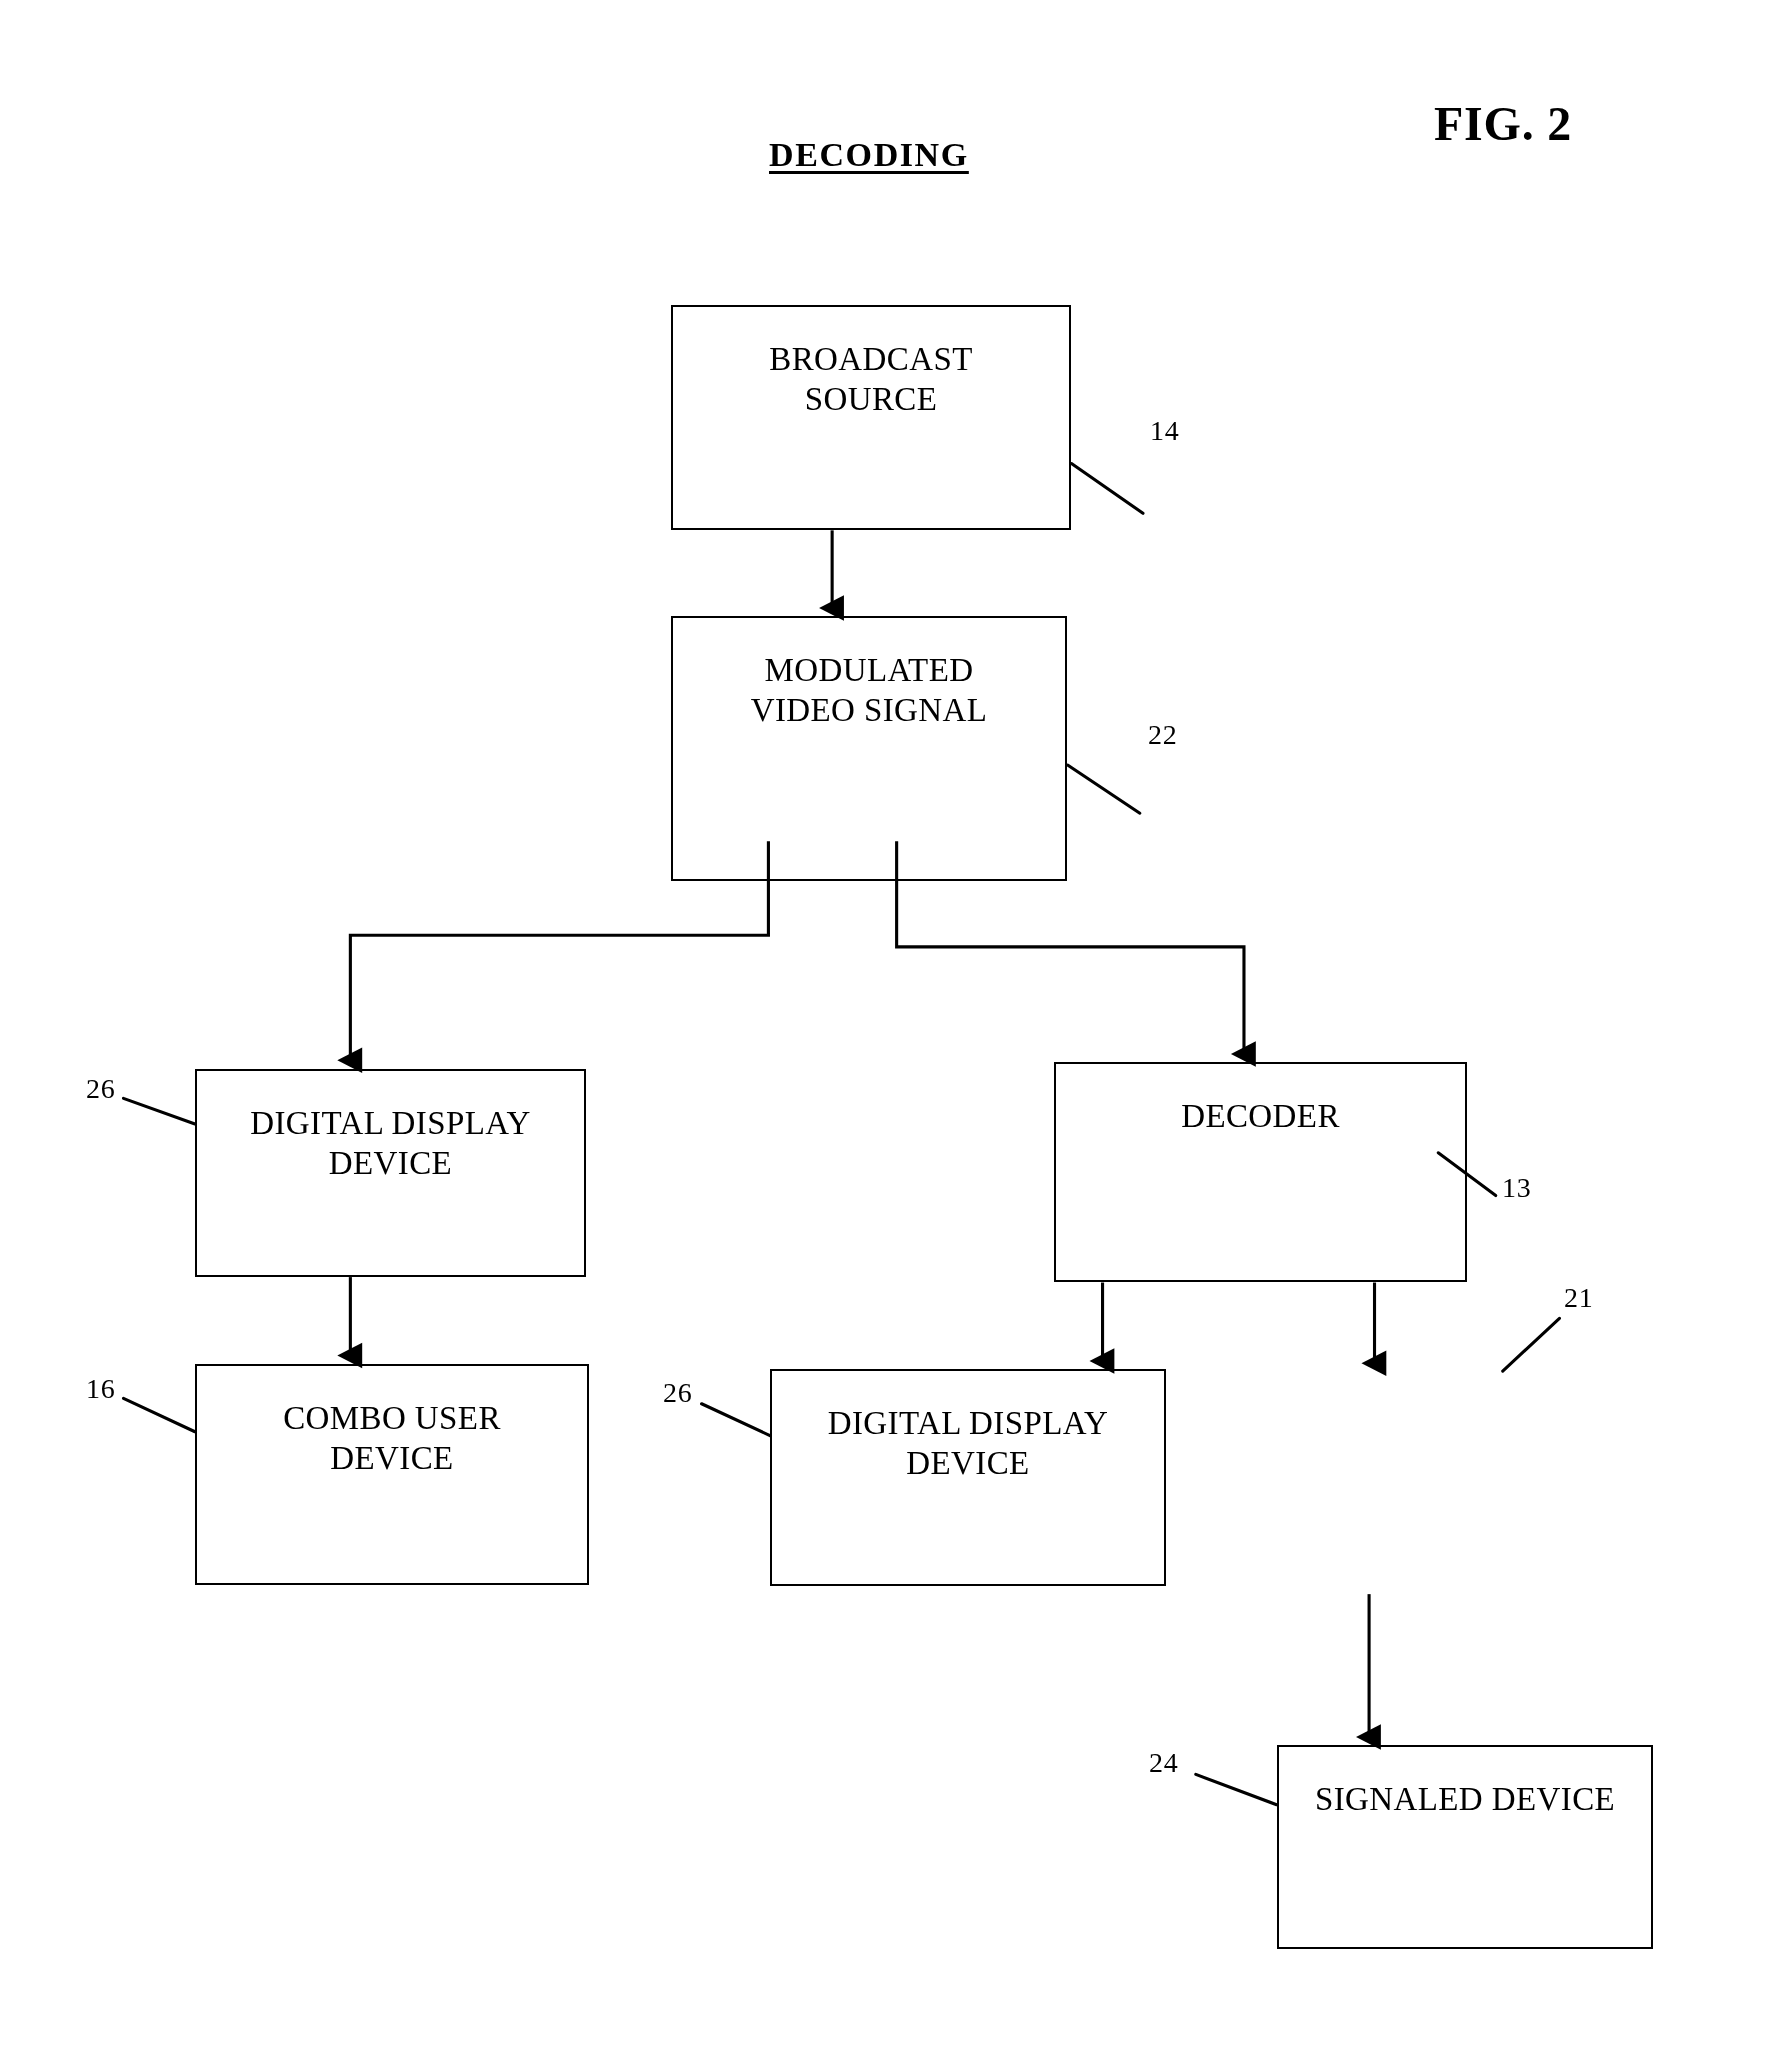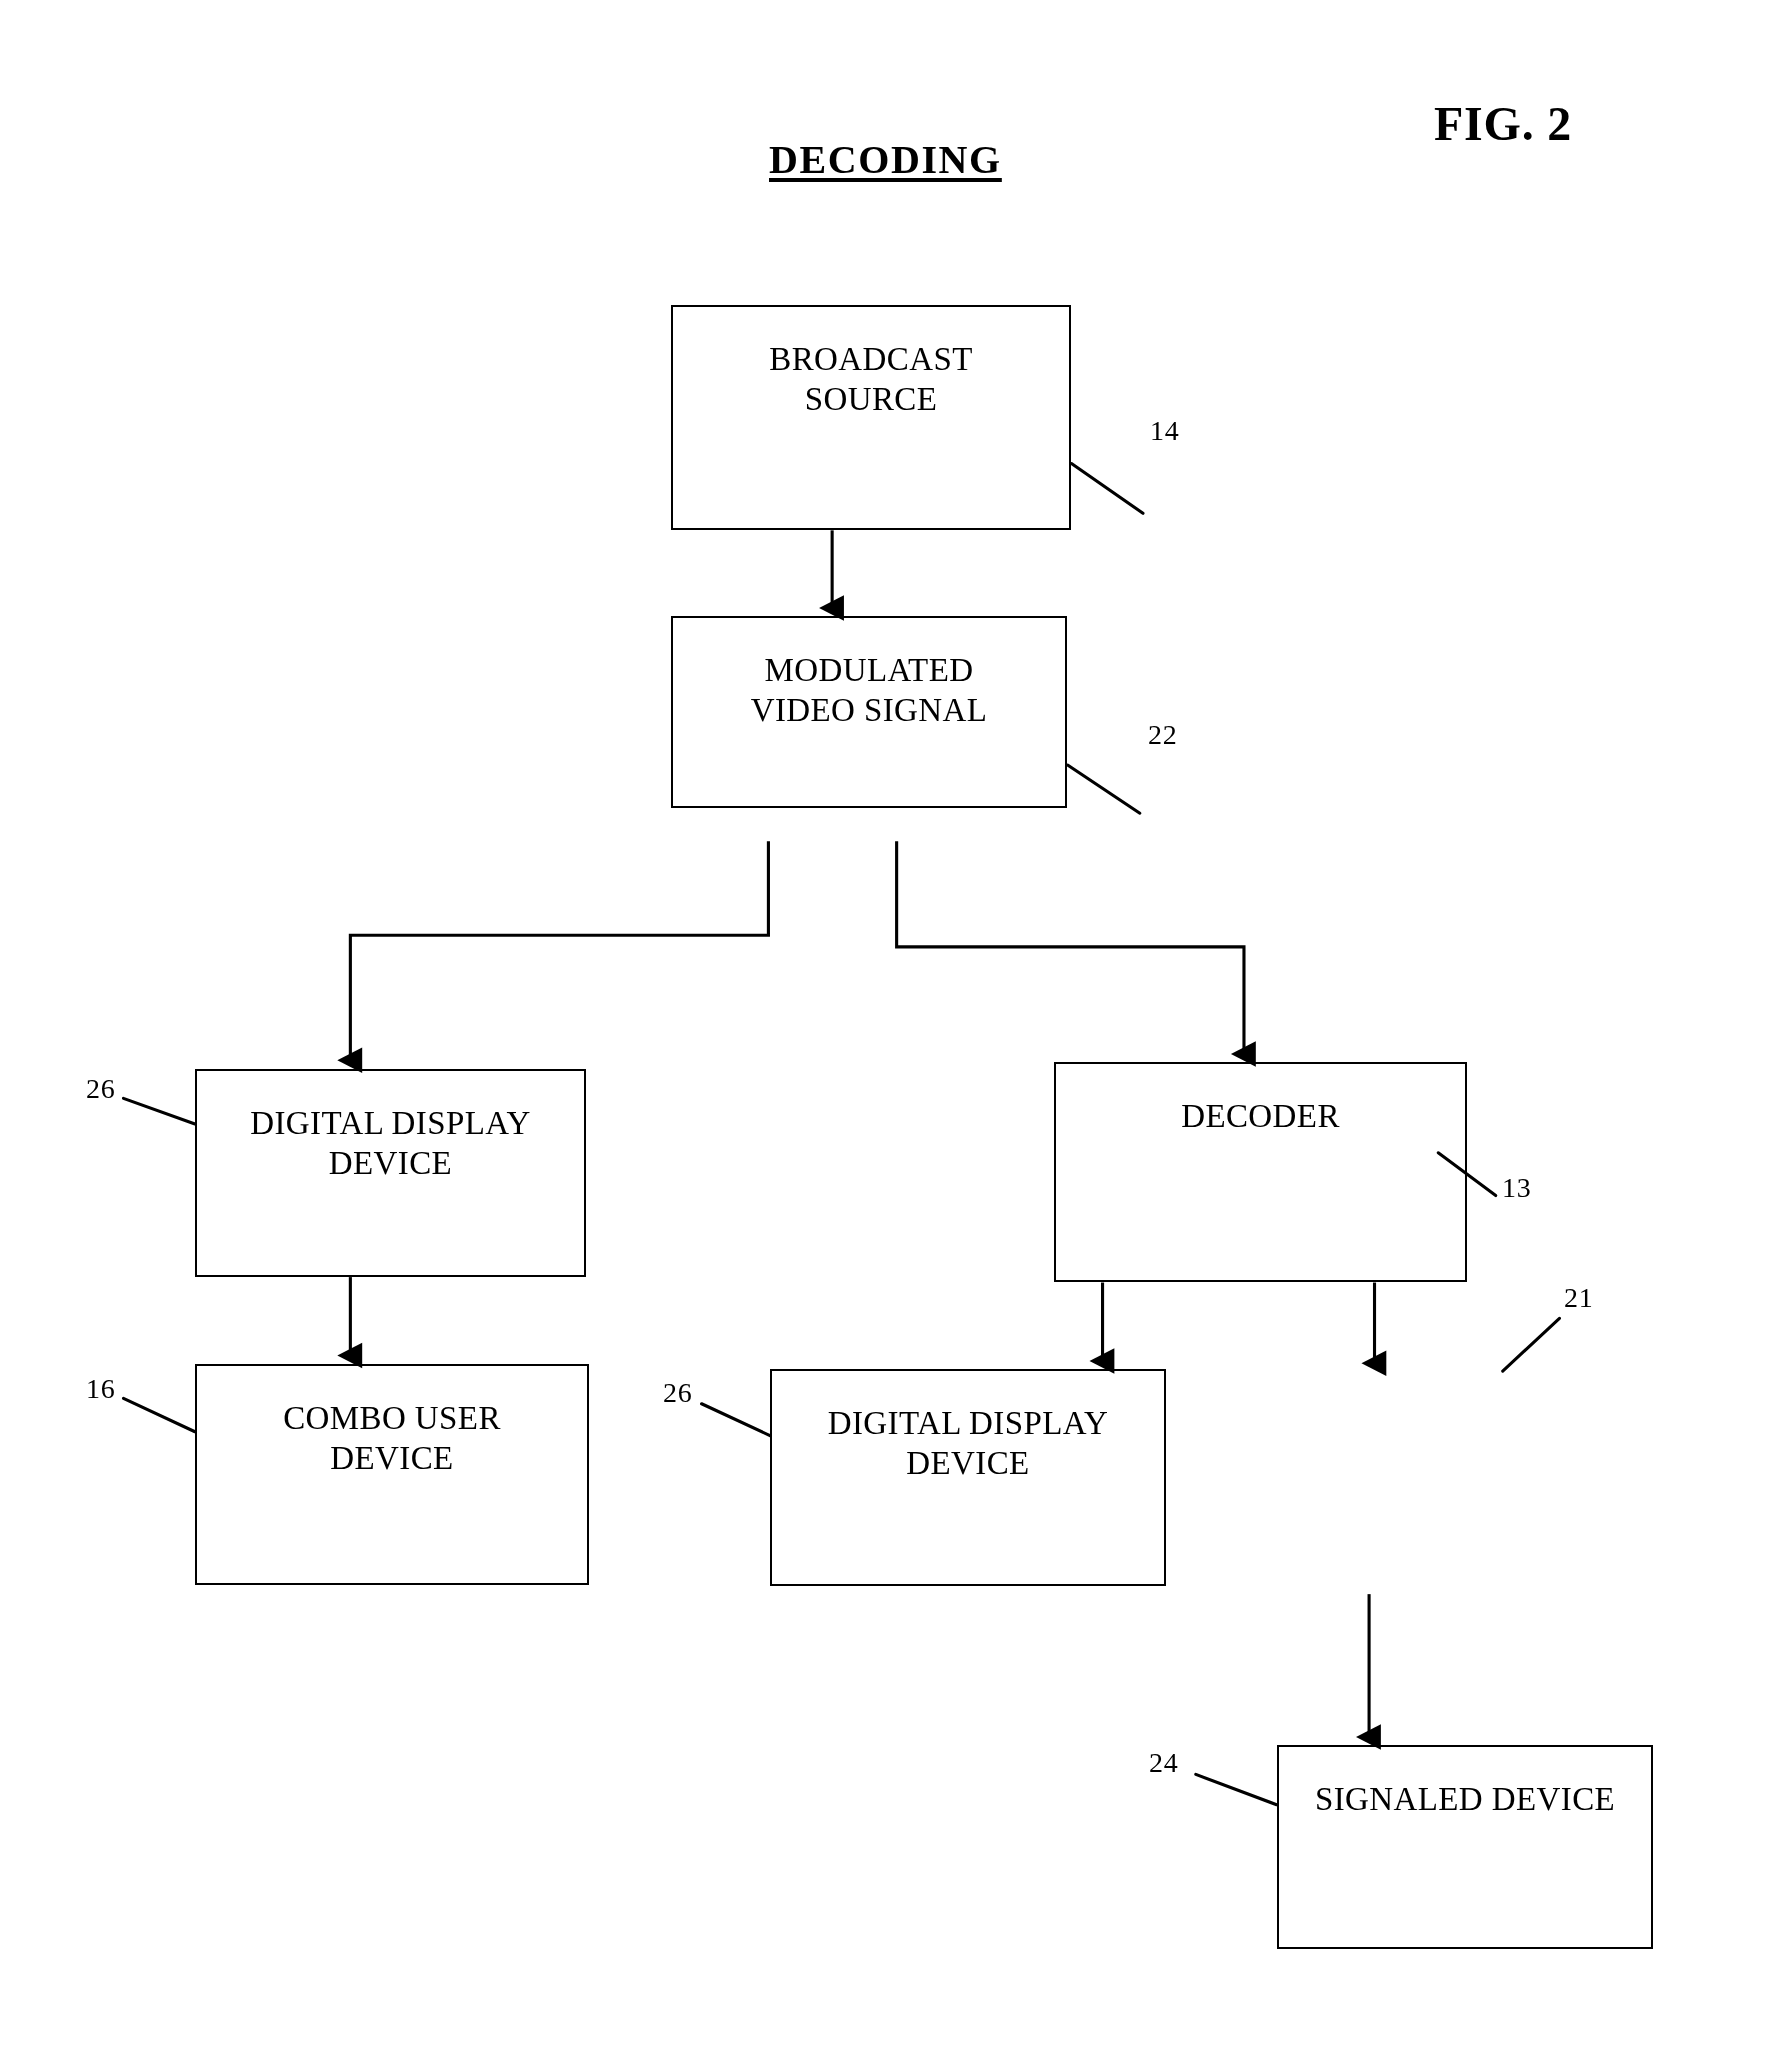--- a/index.html
+++ b/index.html
@@ -31,21 +31,21 @@
     font-family: "Liberation Serif", "DejaVu Serif", serif;
     font-weight: bold;
     font-size: 48px;
     letter-spacing: 0.8px;
     white-space: nowrap;
   }
   .diagram-title {
     position: absolute;
     font-family: "Liberation Serif", "DejaVu Serif", serif;
     font-weight: bold;
-    font-size: 40px;
+    font-size: 34px;
     letter-spacing: 1.6px;
     text-decoration: underline;
     text-underline-offset: 5.4px;
     white-space: nowrap;
   }
   .node {
     position: absolute;
     box-sizing: border-box;
     border: 2.3px solid #000000;
     background: transparent;
@@ -114,21 +114,21 @@
   <div class="fig-label" style="left:1410px; top:96px;">FIG. 2</div>
 
   <div class="diagram-title" style="left:745px; top:136px;">DECODING</div>
 
   <div class="node" style="left:647px; top:305px; width:400px; height:225px;">
     <div class="node-label">BROADCAST
 SOURCE</div>
   </div>
   <div class="ref-num" style="left:1126px; top:415px;">14</div>
 
-  <div class="node" style="left:647px; top:616px; width:396px; height:192px;">
+  <div class="node" style="left:647px; top:616px; width:396px; height:265px;">
     <div class="node-label">MODULATED
 VIDEO SIGNAL</div>
   </div>
   <div class="ref-num" style="left:1124px; top:719px;">22</div>
 
   <div class="node" style="left:171px; top:1069px; width:391px; height:208px;">
     <div class="node-label">DIGITAL DISPLAY
 DEVICE</div>
   </div>
   <div class="ref-num" style="left:62px; top:1073px;">26</div>

